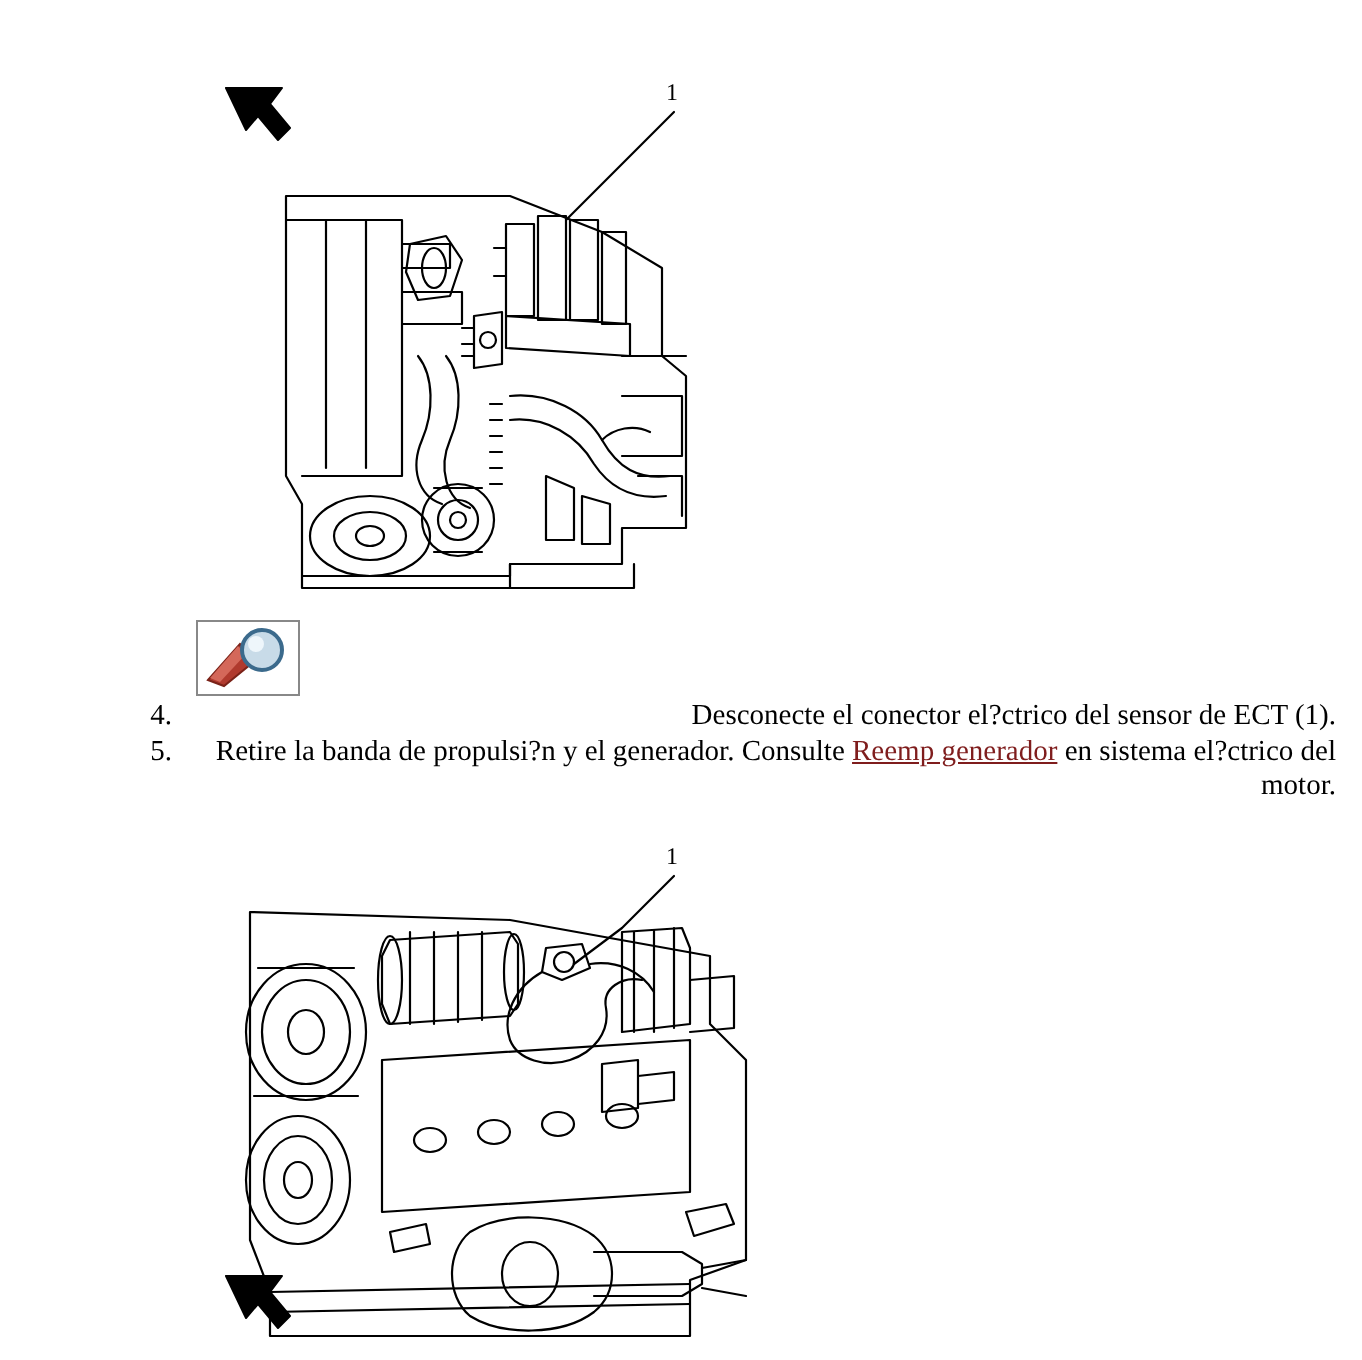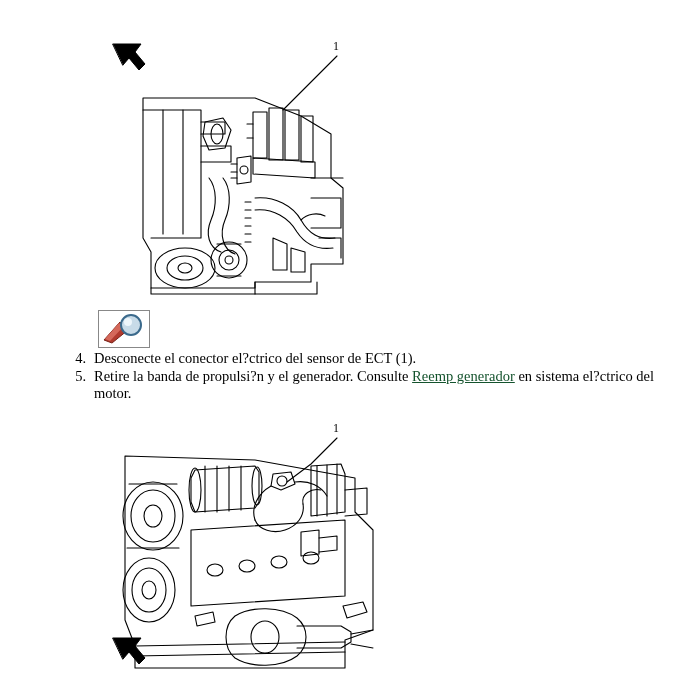--- a/index.html
+++ b/index.html
@@ -66,23 +66,24 @@
   }
   .step-num {
     width: 26px;
     flex: 0 0 26px;
     text-align: right;
     padding-right: 8px;
     box-sizing: border-box;
   }
   .step-text {
     flex: 1 1 auto;
+    text-align: right;
   }
   .doc-link {
-    color: #14532d;
+    color: #7f1d1d;
   }
 </style>
 </head>
 <body>
 
 <div class="page">
 
   <div class="figure-one">
     <svg class="figure-svg" width="260" height="258" viewBox="0 0 260 258" xmlns="http://www.w3.org/2000/svg">
       <g fill="none" stroke="#000000" stroke-width="1.1" stroke-linejoin="round" stroke-linecap="round">

